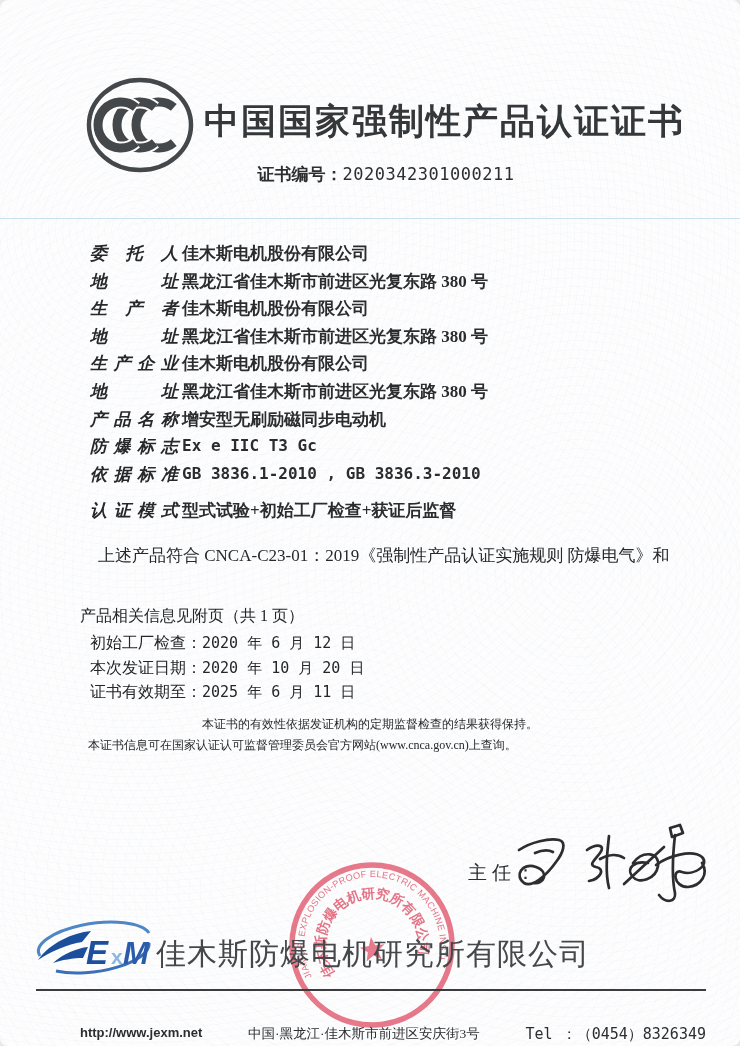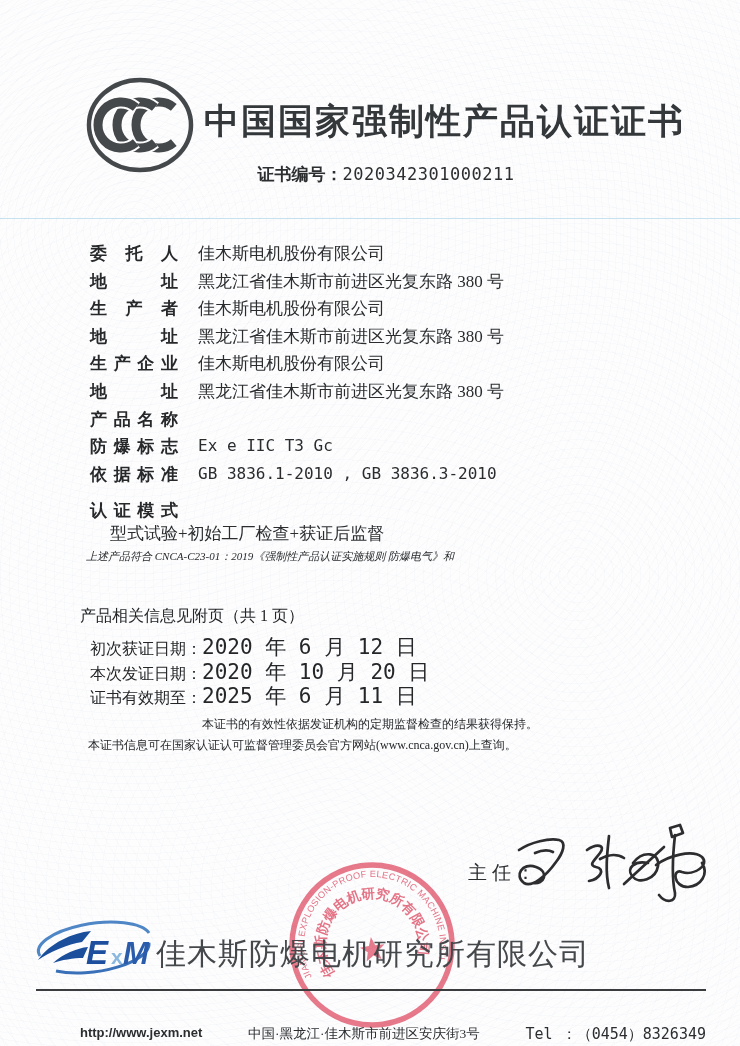--- a/index.html
+++ b/index.html
@@ -6,53 +6,54 @@
   html,body { background:#e8e8e8; }
   .page {
     position:relative; width:740px; height:1046px; overflow:hidden;
     background-color:#fdfdfe;
     background-image:
       repeating-radial-gradient(circle at 18% 22%, rgba(150,165,190,0.045) 0 1px, rgba(0,0,0,0) 1px 7px),
       repeating-radial-gradient(circle at 78% 55%, rgba(150,165,190,0.04) 0 1px, rgba(0,0,0,0) 1px 9px),
       repeating-radial-gradient(circle at 45% 85%, rgba(150,165,190,0.035) 0 1px, rgba(0,0,0,0) 1px 11px);
     font-family:"Liberation Serif", serif;
     color:#242628;
+    border-radius:8px;
   }
   .security-line { position:absolute; top:218px; left:0; right:0; height:1px;
     background:rgba(120,185,220,0.4); }
 
   
   .ccc-logo { position:absolute; left:82px; top:74px; }
   .title { position:absolute; left:204px; top:98px; width:470px;
     font-family:"Liberation Sans", sans-serif; font-weight:bold;
     font-size:35px; letter-spacing:2px; color:#34383a; white-space:nowrap; }
   .certno-row { position:absolute; top:163px; left:16px; width:100%; text-align:center;
     font-size:17px; }
   .certno-label { font-family:"Liberation Sans", sans-serif; font-weight:bold; color:#2c2e30; }
   .certno-value { font-family:"DejaVu Sans Mono", monospace; letter-spacing:0.5px; color:#2c2e30; }
 
   
   .fields { position:absolute; top:242px; left:90px; right:40px; }
   .field-row { display:flex; height:27.6px; align-items:flex-start; font-size:17px; }
-  .field-row.gap-top { margin-top:9px;flex-direction:column; }
+  .field-row.gap-top { margin-top:9px; }
   .field-label { width:88px; text-align:justify; text-align-last:justify; font-weight:bold;
-    color:#26282a; flex:none; }
-  .field-value { margin-left:20px; white-space:pre; color:#2a2c2e; }
+    color:#26282a; flex:none;font-style:italic; }
+  .field-value { margin-left:4px; white-space:pre; color:#2a2c2e;font-weight:bold; }
   .field-value.mono { font-family:"DejaVu Sans Mono", monospace; font-size:16px; padding-top:1px; }
 
   
   .compliance { position:absolute; top:546px; left:64px; right:44px;
-    font-size:11px; line-height:20px; color:#26282a;font-style:italic; }
+    font-size:17px; line-height:20px; color:#26282a; }
   .compliance .l1 { text-indent:2em; }
 
   
   .attach { position:absolute; top:606px; left:80px; font-size:16px; }
   .dates { position:absolute; top:633px; left:90px; font-size:16px; }
   .date-row { height:24.5px; }
-  .date-value { font-family:"DejaVu Sans Mono", monospace; font-size:21px; }
+  .date-value { font-family:"DejaVu Sans Mono", monospace; font-size:15px; }
 
   
   .notice { position:absolute; top:714px; left:36px; right:36px;
     font-size:12px; line-height:20.5px; color:#26282a; }
   .notice .n1 { text-align:center; }
   .notice .n2 { padding-left:52px; }
 
   
   .sign-label { position:absolute; left:468px; top:860px; font-size:19px;
     letter-spacing:5px; font-family:"Liberation Sans", sans-serif; color:#2b2d2f; }
@@ -114,20 +115,21 @@
     <div class="field-row">
       <div class="field-label">生产企业</div>
       <div class="field-value">佳木斯电机股份有限公司</div>
     </div>
     <div class="field-row">
       <div class="field-label">地址</div>
       <div class="field-value">黑龙江省佳木斯市前进区光复东路 380 号</div>
     </div>
     <div class="field-row">
       <div class="field-label">产品名称</div>
+      <div class="field-value">增安型无刷励磁同步电动机</div>
     </div>
     <div class="field-row">
       <div class="field-label">防爆标志</div>
       <div class="field-value mono">Ex e IIC T3 Gc</div>
     </div>
     <div class="field-row">
       <div class="field-label">依据标准</div>
       <div class="field-value mono">GB 3836.1-2010 , GB 3836.3-2010</div>
     </div>
     <div class="field-row gap-top">
@@ -137,21 +139,21 @@
   </div>
 
   <div class="compliance">
     <div class="l1">上述产品符合 CNCA-C23-01：2019《强制性产品认证实施规则 防爆电气》和</div>
   </div>
 
   <div class="attach">产品相关信息见附页（共 1 页）</div>
 
   <div class="dates">
     <div class="date-row">
-      <span>初次获证日期：</span><span class="date-value">2020 年 6 月 12 日</span>
+      <span>初始工厂检查：</span><span class="date-value">2020 年 6 月 12 日</span>
     </div>
     <div class="date-row">
       <span>本次发证日期：</span><span class="date-value">2020 年 10 月 20 日</span>
     </div>
     <div class="date-row">
       <span>证书有效期至：</span><span class="date-value">2025 年 6 月 11 日</span>
     </div>
   </div>
 
   <div class="notice">

